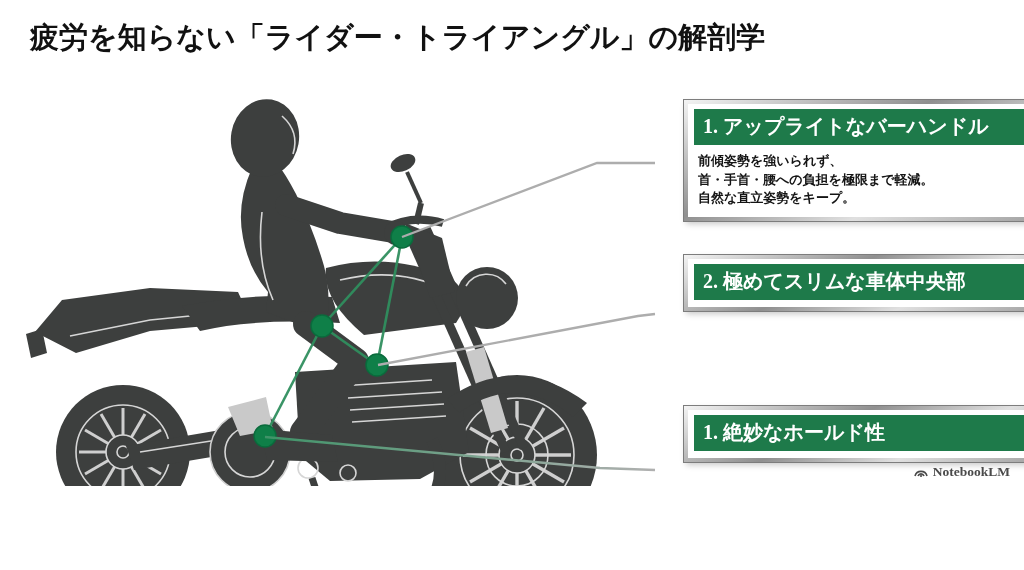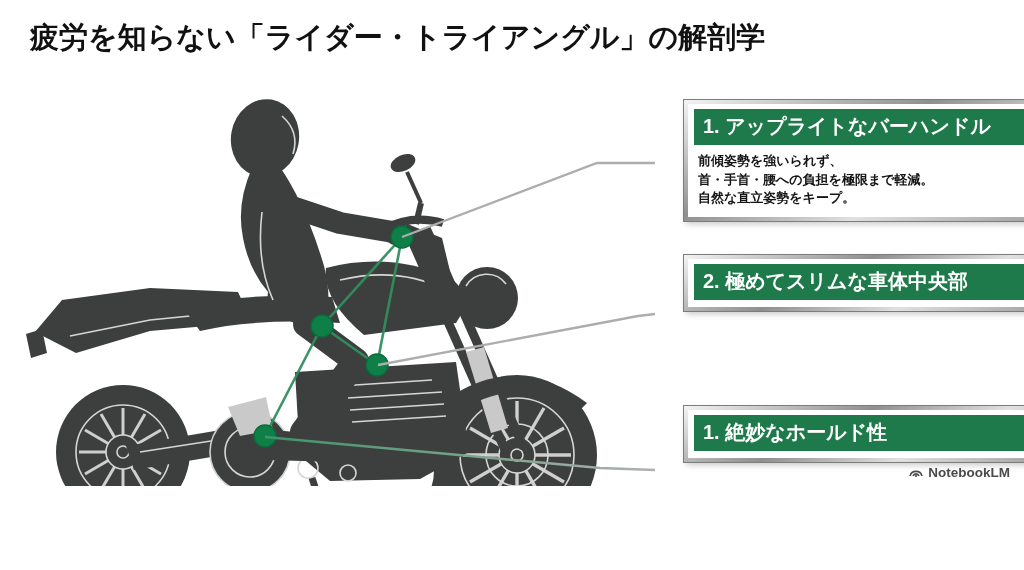--- a/index.html
+++ b/index.html
@@ -1,18 +1,18 @@
 <!DOCTYPE html>
 <html style="--accent-green: #1e7a4a; --dot-green: #0f7f48; --line-green: #2f8e5e; --ink: #3d3f3e;"><head>
 <meta charset="utf-8">
 <style>
   html,body{margin:0;padding:0;background:#ffffff;}
   .stage{
     position:relative;width:1024px;height:486px;background:#ffffff;
-    overflow:hidden;font-family:Liberation Sans, sans-serif;
+    overflow:hidden;font-family:Liberation Serif, serif;
   }
   .page-title{
     position:absolute;left:30px;top:20px;width:960px;
     font-size:29px;font-weight:bold;color:#111;letter-spacing:0px;line-height:1.2;
   }
   svg.diagram{position:absolute;left:0;top:0;}
   
   .ink{fill:var(--ink,#3d3f3e);}
   .ink-str{stroke:var(--ink,#3d3f3e);fill:none;}
   .det{stroke:#d6d6d6;fill:none;stroke-width:1.6;}

